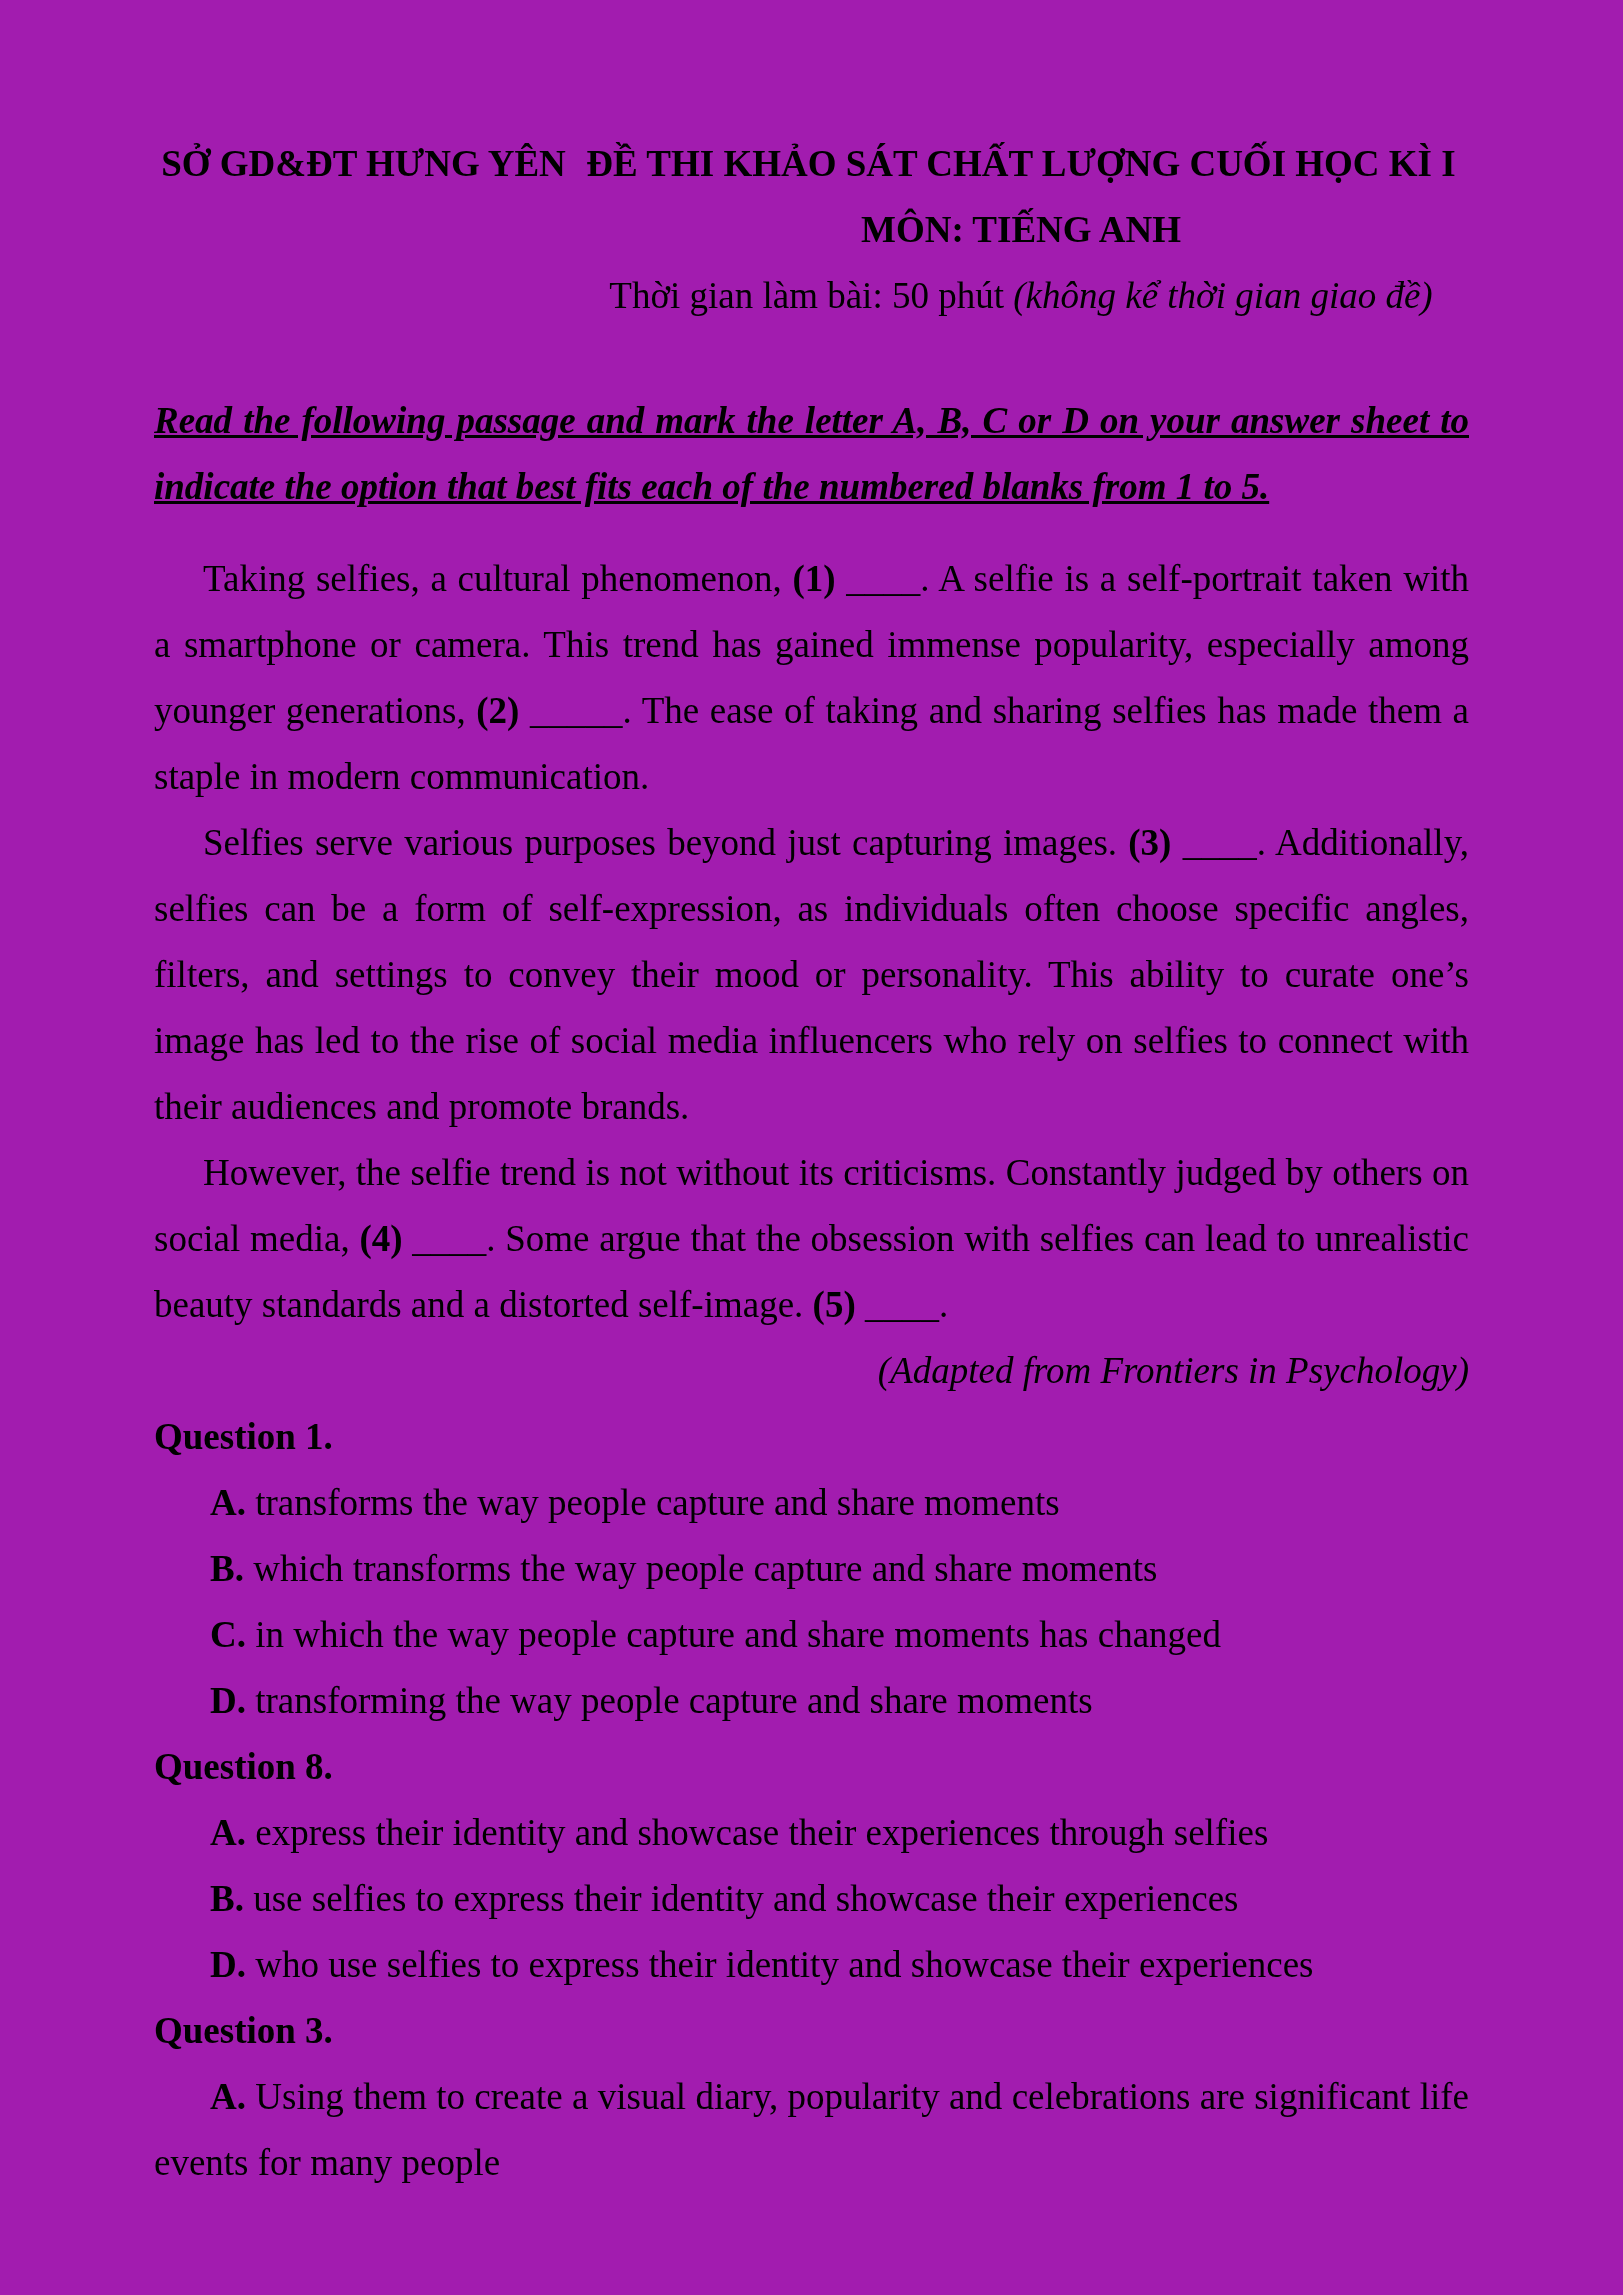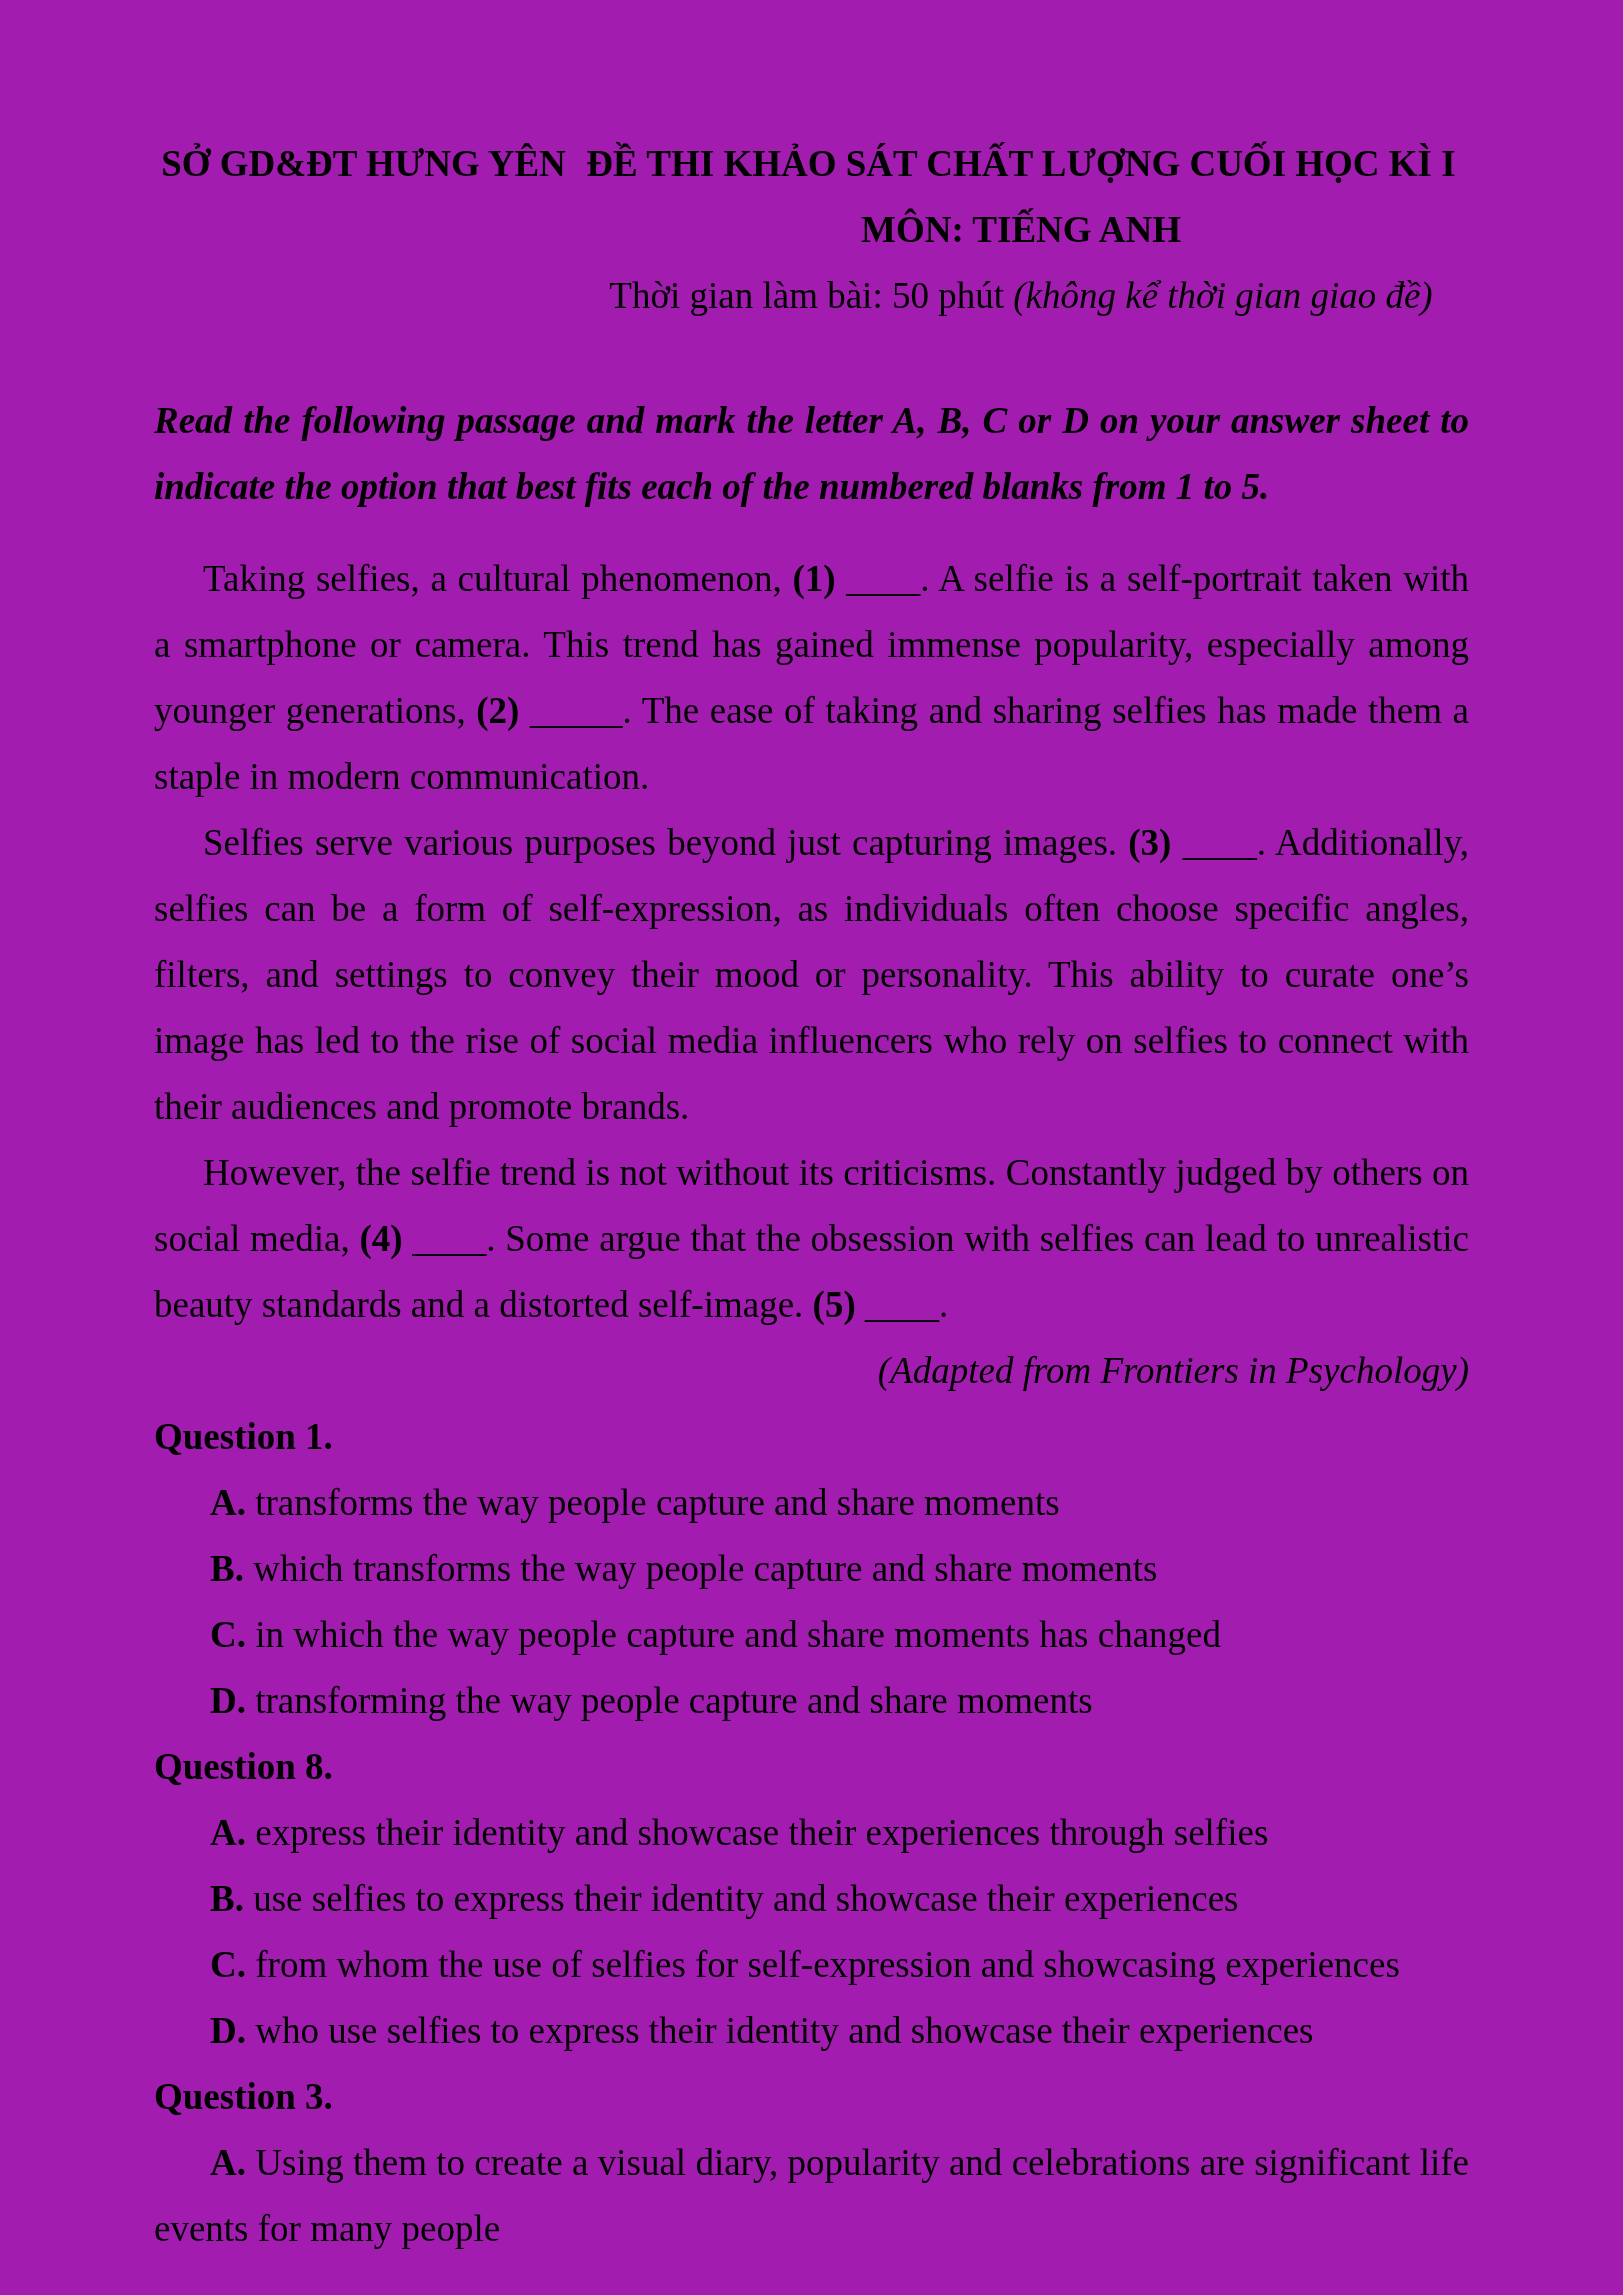--- a/index.html
+++ b/index.html
@@ -37,20 +37,21 @@
     font-weight: normal;
   }
   .time-italic {
     font-style: italic;
   }
   .instruction {
     margin: 59px 0 0 0;
     font-weight: bold;
     font-style: italic;
     text-align: justify;
+    text-decoration: underline;
   }
   .passage {
     margin-top: 26px;
     font-family: Liberation Serif, serif;
   }
   .passage-paragraph {
     margin: 0;
     text-align: justify;
     text-indent: 49px;
   }
@@ -120,24 +121,20 @@
     <div class="question-label">Question 8.</div>
     <p class="option">
       <span class="option-letter">A.</span>
       <span>express their identity and showcase their experiences through selfies</span>
     </p>
     <p class="option">
       <span class="option-letter">B.</span>
       <span>use selfies to express their identity and showcase their experiences</span>
     </p>
     <p class="option">
-      <span class="option-letter">C.</span>
-      <span>from whom the use of selfies for self-expression and showcasing experiences</span>
-    </p>
-    <p class="option">
       <span class="option-letter">D.</span>
       <span>who use selfies to express their identity and showcase their experiences</span>
     </p>
   </div>
 
   <div>
     <div class="question-label">Question 3.</div>
     <p class="option">
       <span class="option-letter">A.</span>
       <span>Using them to create a visual diary, popularity and celebrations are significant life events for many people</span>

